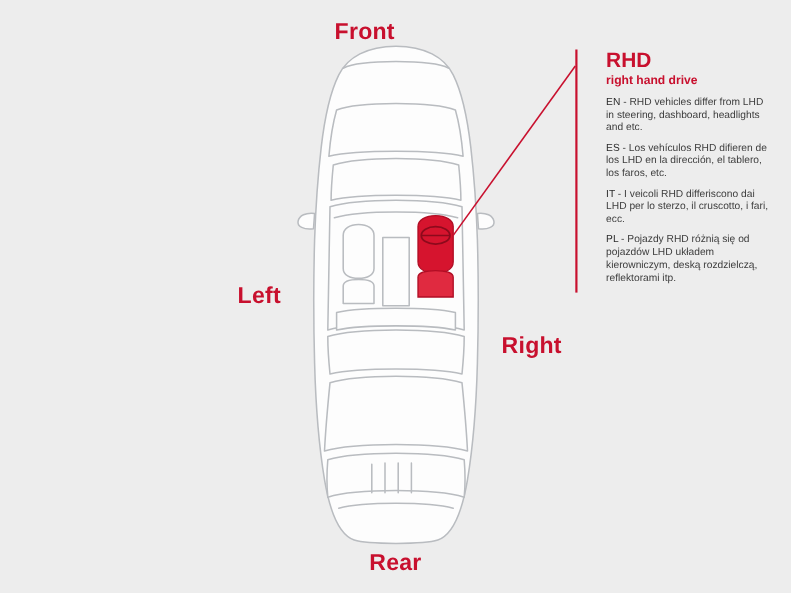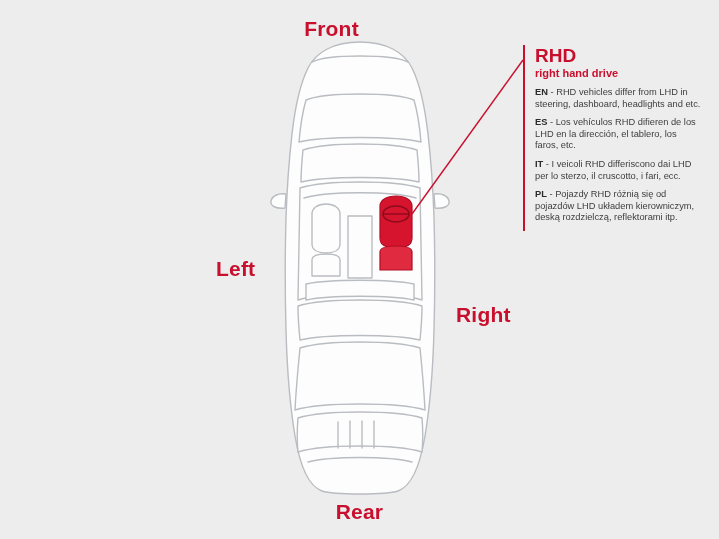--- a/index.html
+++ b/index.html
@@ -45,21 +45,21 @@
   }
   #car-svg { display: block; }
 
   
   #callout {
     position: absolute;
     left: 523px;
     top: 45px;
     width: 178px;
     border-left: 2px solid #c8102e;
-    padding-left: 10px;
+    padding-left: 26px;
     box-sizing: border-box;
   }
   #callout-title {
     color: #c8102e;
     font-weight: bold;
     font-size: 19px;
     line-height: 21px;
     margin-bottom: 1px;
   }
   #callout-subtitle {
@@ -69,21 +69,21 @@
     line-height: 12px;
     margin-bottom: 8px;
   }
   .desc {
     color: #3d3d3d;
     font-size: 9.3px;
     line-height: 11.6px;
     margin-bottom: 7px;
   }
   .desc .lang {
-    font-weight: bold;
+    font-weight: normal;
     color: #2b2b2b;
   }
 
   
   #leader-line {
     position: absolute;
     left: 0; top: 0;
     width: 719px; height: 539px;
     pointer-events: none;
   }

